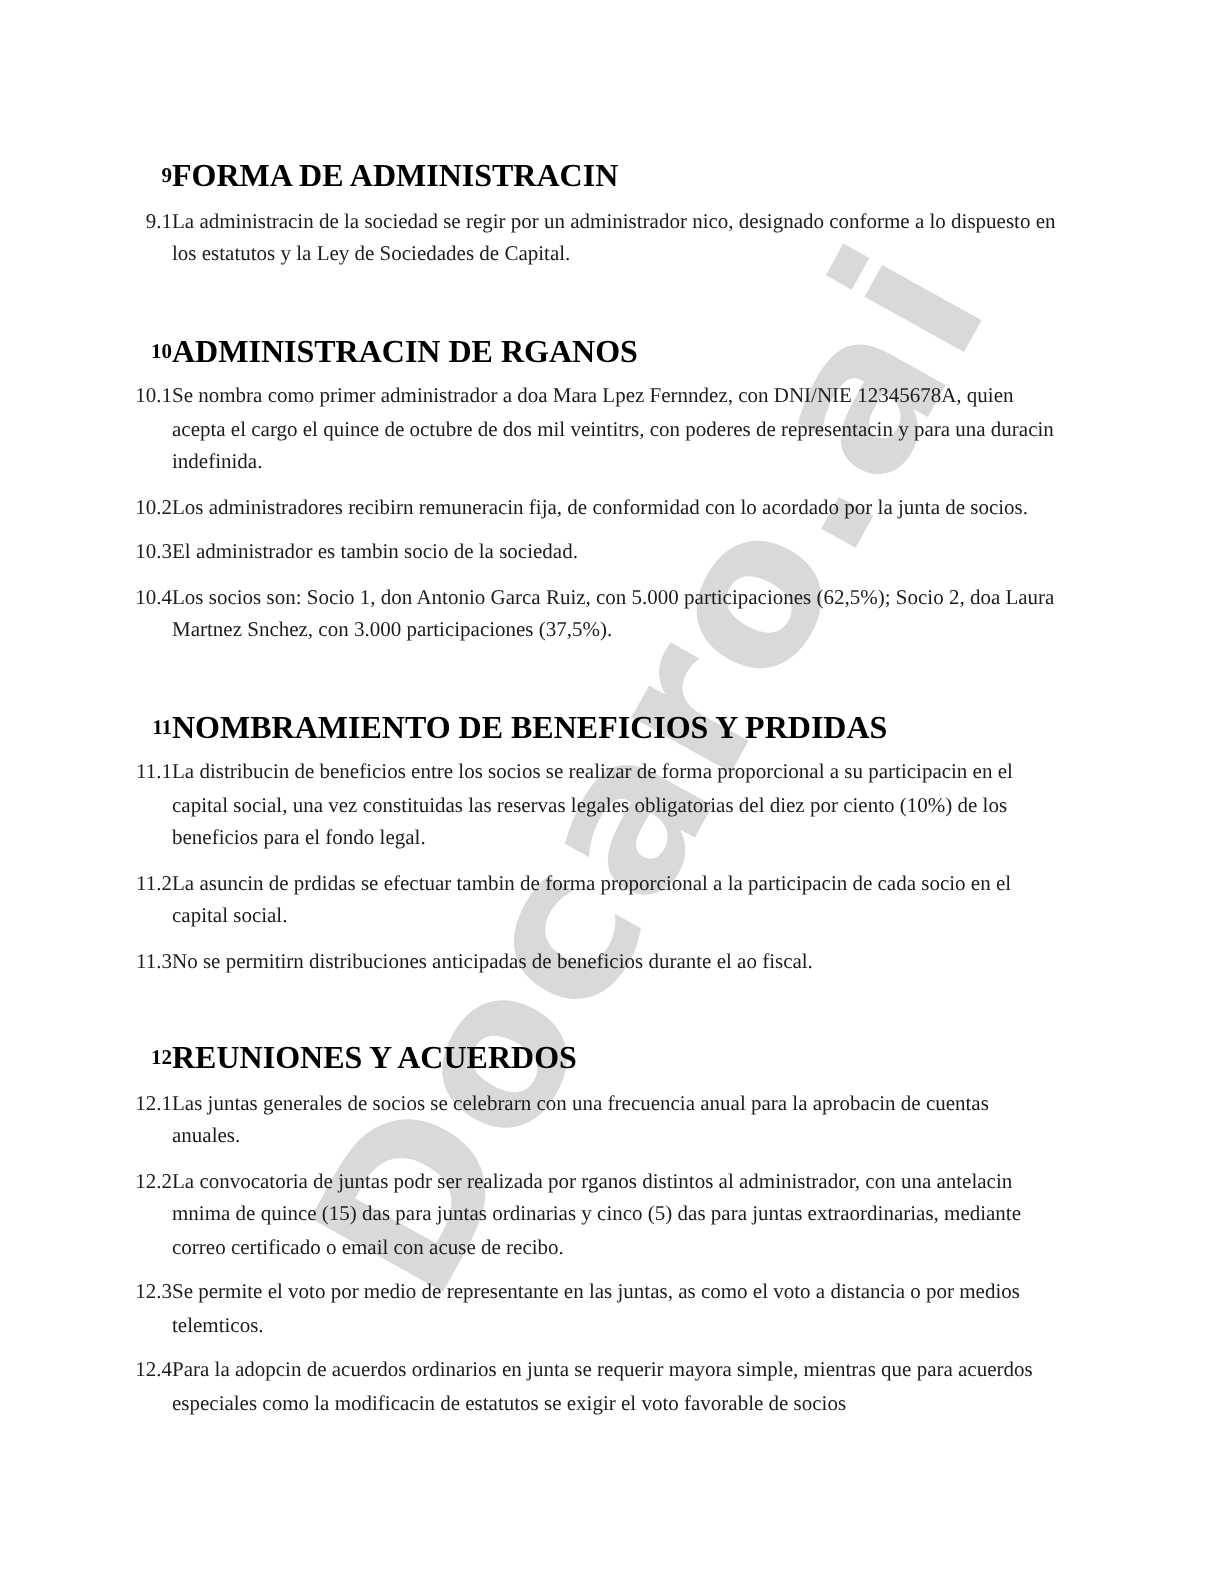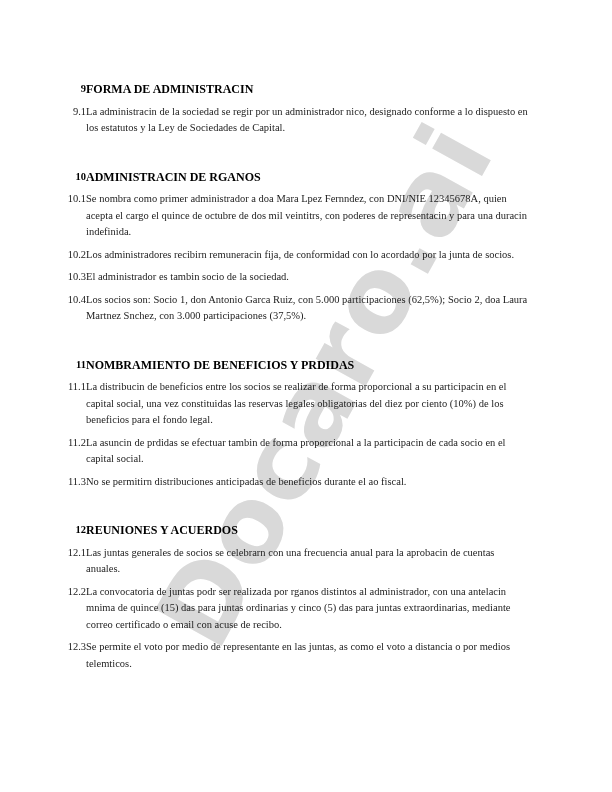--- a/index.html
+++ b/index.html
@@ -54,21 +54,21 @@
     margin-left: 11px;
     width: 443px;
   }
   .heading-row .num,
   .heading-row .text-col {
     font-weight: bold;
     color: #000000;
   }
   .heading-title {
     margin: 0;
-    font-size: 12px;
+    font-size: 16px;
     line-height: 16.5px;
     font-weight: bold;
   }
   .item-row {
     margin-top: 6px;
   }
   .item-text {
     margin: 0;
   }
 </style>
@@ -153,15 +153,19 @@
   <div class="row item-row">
     <span class="num">12.2</span>
     <p class="item-text text-col">La convocatoria de juntas podr ser realizada por rganos distintos al administrador, con una antelacin mnima de quince (15) das para juntas ordinarias y cinco (5) das para juntas extraordinarias, mediante correo certificado o email con acuse de recibo.</p>
   </div>
 
   <div class="row item-row">
     <span class="num">12.3</span>
     <p class="item-text text-col">Se permite el voto por medio de representante en las juntas, as como el voto a distancia o por medios telemticos.</p>
   </div>
 
+  <div class="row item-row">
+    <span class="num">12.4</span>
+    <p class="item-text text-col">Para la adopcin de acuerdos ordinarios en junta se requerir mayora simple, mientras que para acuerdos especiales como la modificacin de estatutos se exigir el voto favorable de socios</p>
+  </div>
 </section>
 </main>
 </div>
 
 </body></html>

